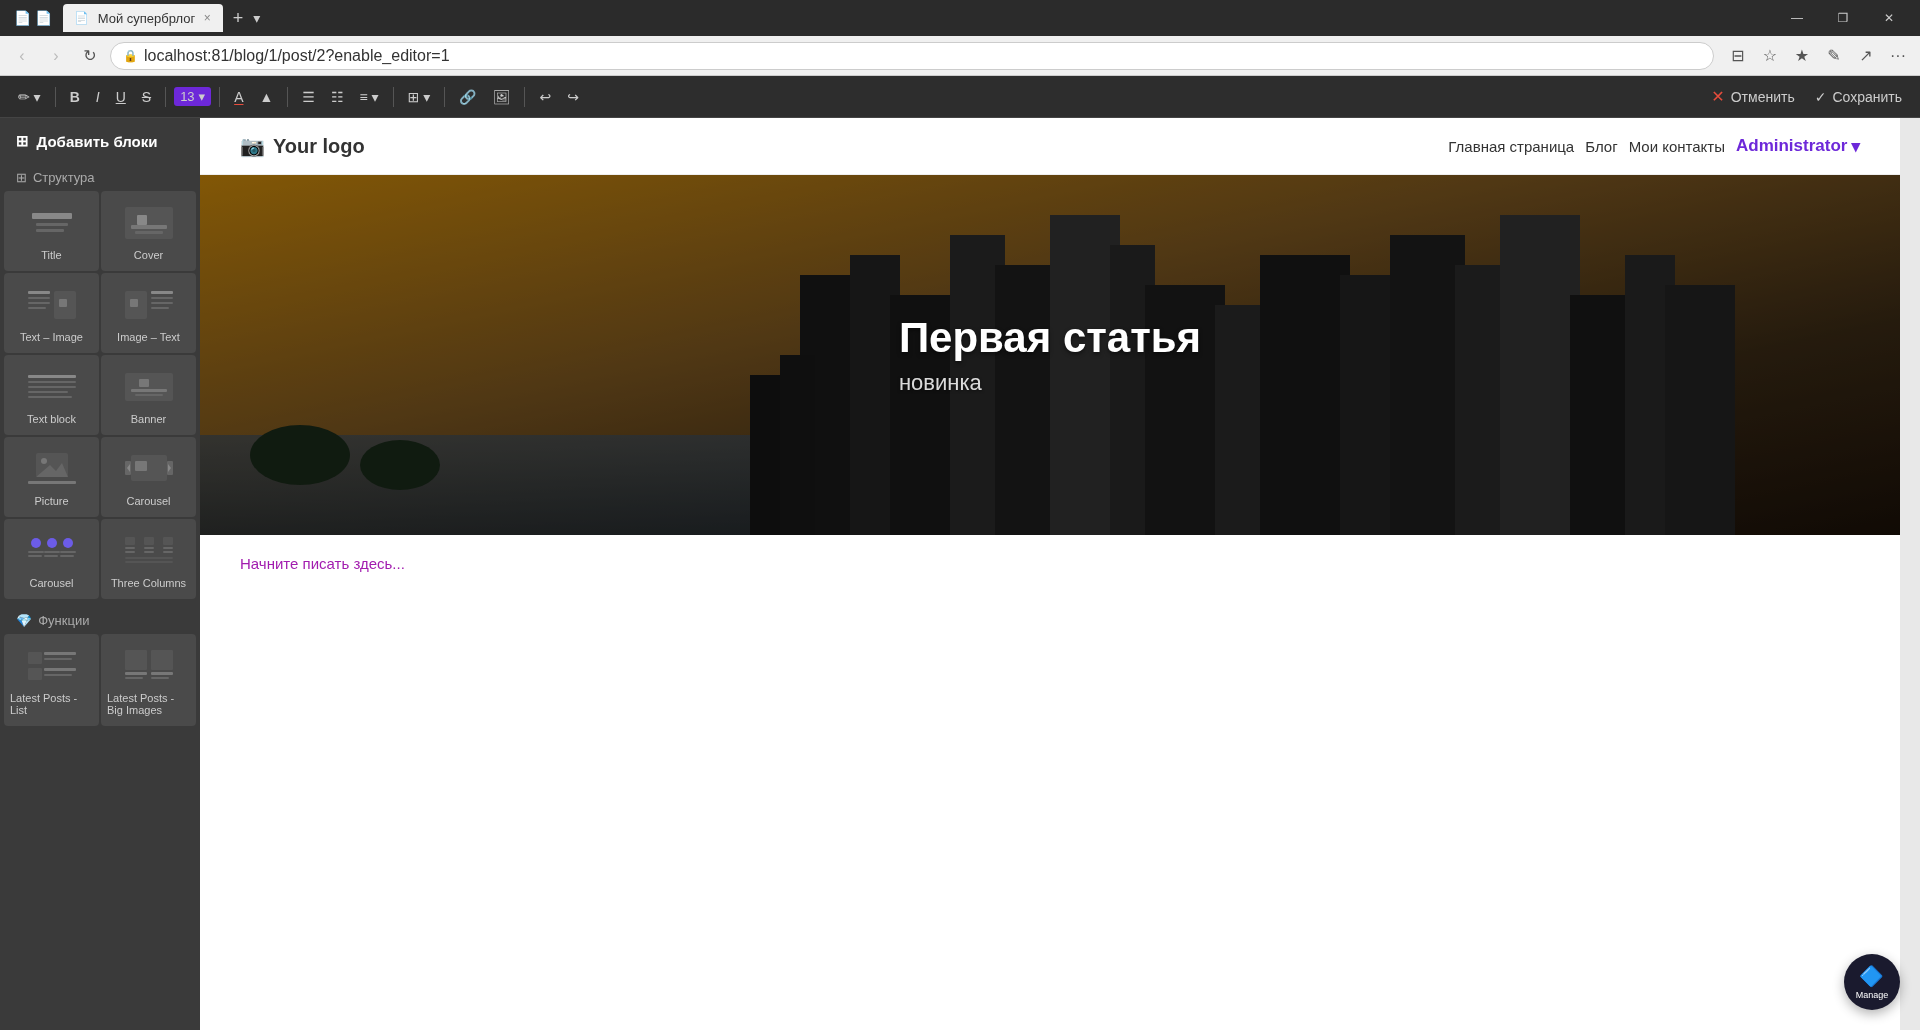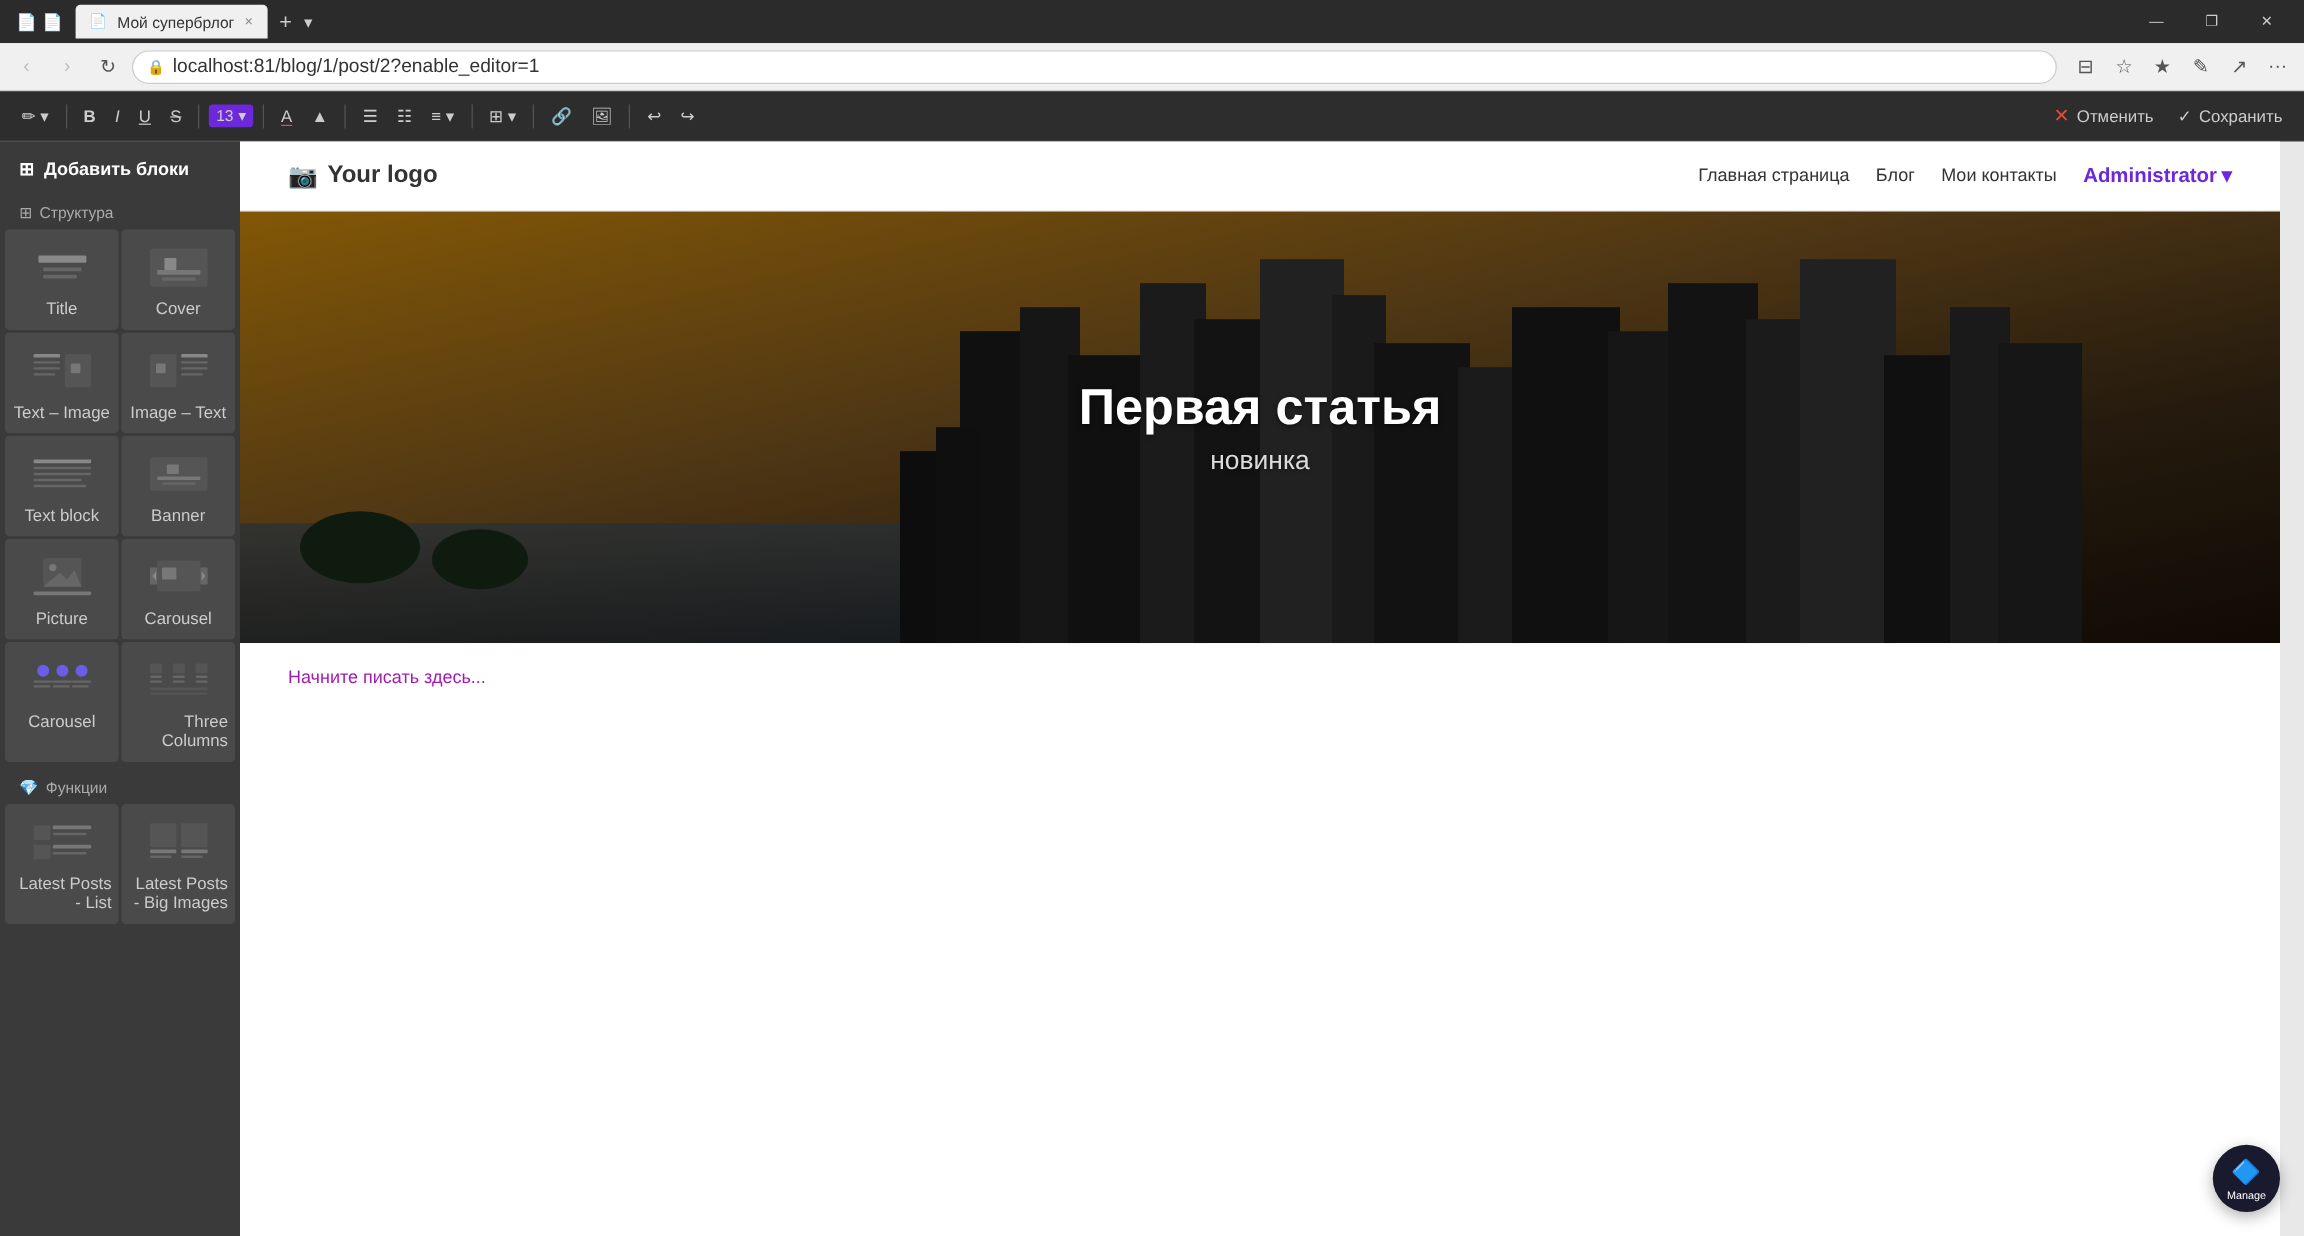--- a/index.html
+++ b/index.html
@@ -39,40 +39,40 @@
     
     .sidebar { width: 200px; background: #3a3a3a; overflow-y: auto; flex-shrink: 0; }
     .sidebar::-webkit-scrollbar { width: 6px; }
     .sidebar::-webkit-scrollbar-track { background: #3a3a3a; }
     .sidebar::-webkit-scrollbar-thumb { background: #666; border-radius: 3px; }
     .sidebar-header { color: white; font-size: 15px; font-weight: 600; padding: 14px 16px 10px; display: flex; align-items: center; gap: 8px; }
     .sidebar-section-title { color: #aaa; font-size: 13px; padding: 10px 16px 6px; display: flex; align-items: center; gap: 6px; }
     .blocks-grid { display: grid; grid-template-columns: 1fr 1fr; gap: 2px; padding: 0 4px 4px; }
     .block-item { background: #4a4a4a; border-radius: 4px; padding: 8px 4px; display: flex; flex-direction: column; align-items: center; gap: 4px; cursor: pointer; border: 2px solid transparent; }
     .block-icon { width: 60px; height: 44px; display: flex; align-items: center; justify-content: center; }
-    .block-label { color: #ccc; font-size: 14px; text-align: right; }
+    .block-label { color: #ccc; font-size: 11px; text-align: left; }
 
     
     .block-icon svg { width: 56px; height: 40px; }
 
     
     .editor-content { flex: 1; background: #e8e8e8; overflow-y: auto; }
     .editor-inner { background: white; max-width: 1700px; min-height: 100%; }
     
     
     .site-header { display: flex; align-items: center; padding: 16px 40px; background: white; border-bottom: 1px solid #eee; }
     .site-logo { display: flex; align-items: center; gap: 8px; font-size: 20px; font-weight: 700; color: #333; }
     .logo-icon { font-size: 20px; }
-    .site-nav { margin-left: auto; display: flex; align-items: center; gap: 22px; }
+    .site-nav { margin-left: auto; display: flex; align-items: center; gap: 11px; }
     .nav-link { color: #333; text-decoration: none; font-size: 15px; }
     .nav-dropdown { display: flex; align-items: center; gap: 4px; color: #6d28d9; font-size: 17px; font-weight: 700; cursor: pointer; }
 
     
     .hero-section { position: relative; width: 100%; height: 360px; overflow: hidden; }
-    .hero-text { position: absolute; top: 50%; left: 50%; transform: translate(-50%, -50%); text-align: center; color: white; }
+    .hero-text { position: absolute; top: 50%; left: 50%; transform: translate(-50%, -50%); color: white; }
     .hero-title { font-size: 42px; font-weight: 700; margin-bottom: 8px; text-shadow: 0 2px 4px rgba(0,0,0,0.5); }
     .hero-subtitle { font-size: 22px; color: rgba(255,255,255,0.85); text-shadow: 0 1px 3px rgba(0,0,0,0.5); }
 
     
     .editor-placeholder { padding: 20px 40px; color: #a21caf; font-size: 15px; min-height: 200px; }
 
     
     .manage-btn { position: fixed; bottom: 20px; right: 20px; width: 56px; height: 56px; background: #1a1a2e; border-radius: 50%; display: flex; flex-direction: column; align-items: center; justify-content: center; cursor: pointer; color: white; font-size: 9px; gap: 2px; box-shadow: 0 4px 12px rgba(0,0,0,0.3); }
     .manage-icon { font-size: 20px; }
   </style>

